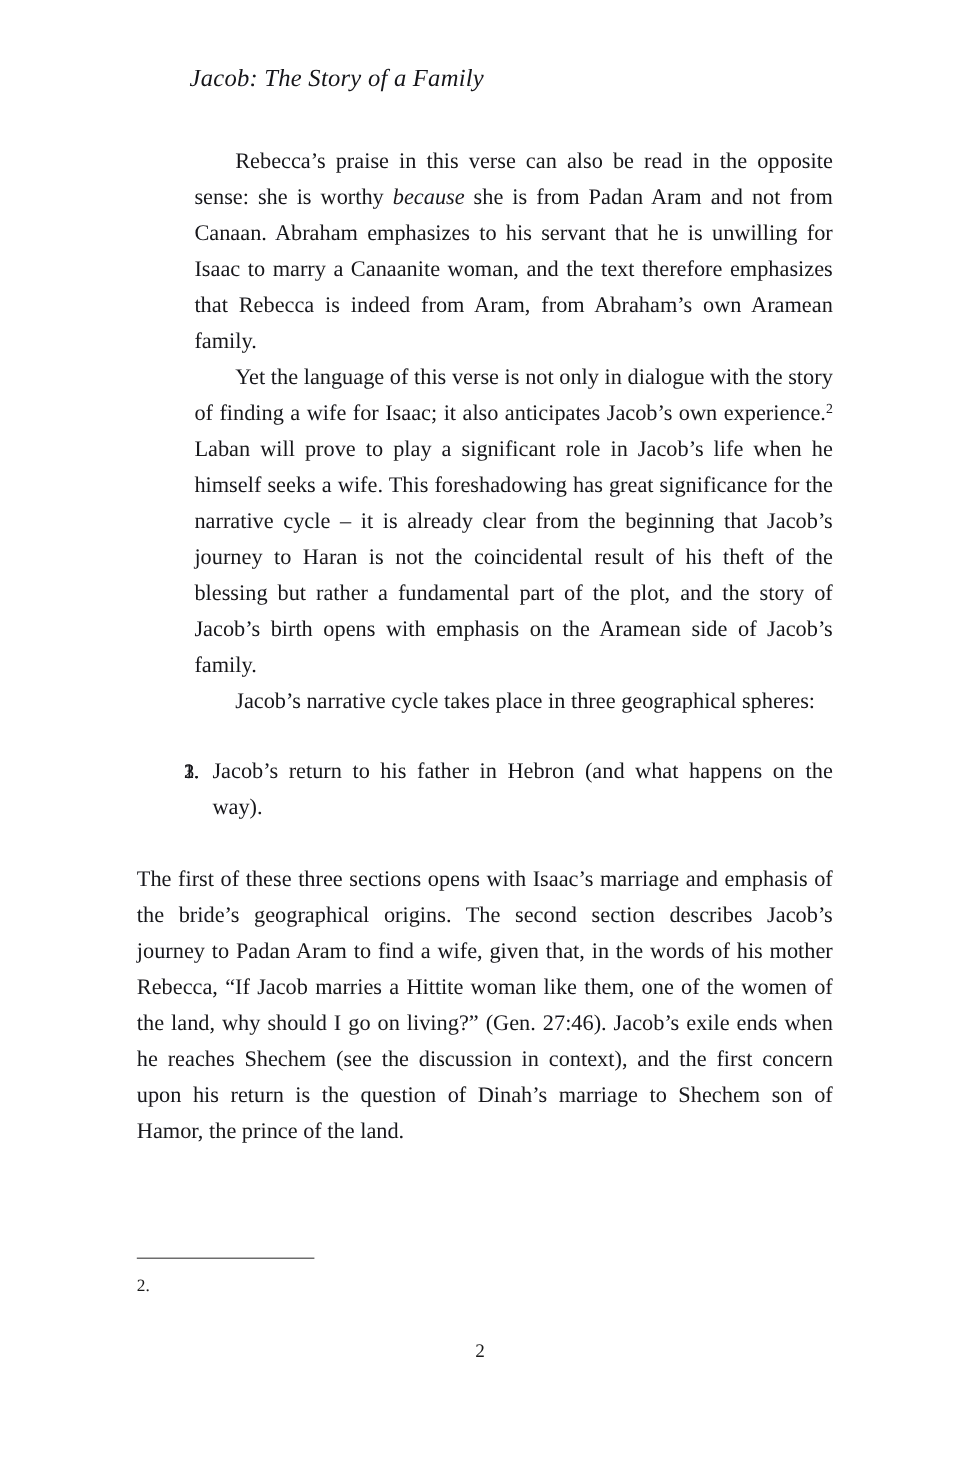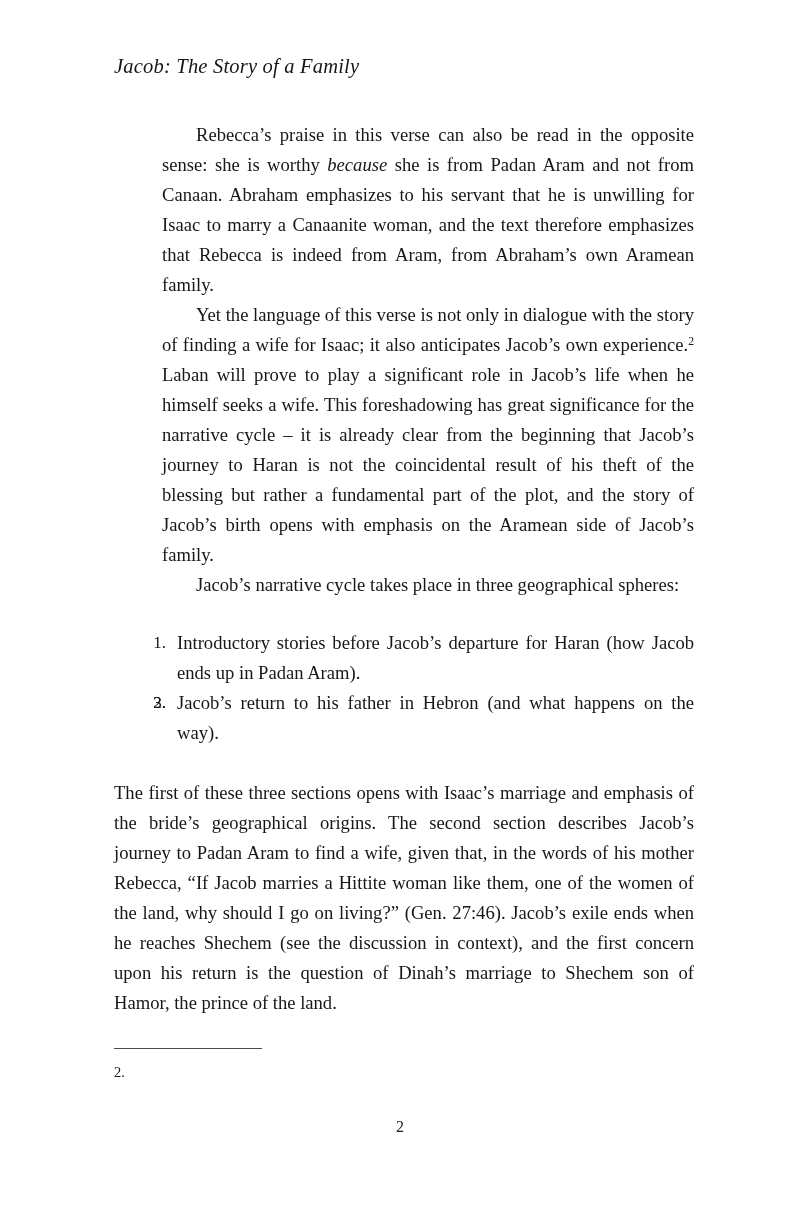--- a/index.html
+++ b/index.html
@@ -24,20 +24,21 @@
     left: 114px;
     width: 580px;
   }
   .running-head {
     top: 55px;
     font-style: italic;
     font-size: 20.5px;
     letter-spacing: 0.2px;
     color: #16161a;
     white-space: nowrap;
+    margin-left: 44px;
   }
   .body-area {
     top: 120px;
     width: 580px;
     font-size: 18.6px;
     line-height: 30px;
     text-align: justify;
     text-justify: inter-word;
     color: #17171b;
     -webkit-hyphens: none;
@@ -139,21 +140,21 @@
 
     <div id="paras-before">
         <p class="para indent"><span>Rebecca’s praise in this verse can also be read in the opposite sense: she is worthy </span><i>because</i><span> she is from Padan Aram and not from Canaan. Abraham emphasizes to his servant that he is unwilling for Isaac to marry a Canaanite woman, and the text therefore emphasizes that Rebecca is indeed from Aram, from Abraham’s own Aramean family.</span></p>
         <p class="para indent"><span>Yet the language of this verse is not only in dialogue with the story of finding a wife for Isaac; it also anticipates Jacob’s own experience.</span><sup class="fnmark">2</sup><span> Laban will prove to play a significant role in Jacob’s life when he himself seeks a wife. This foreshadowing has great significance for the narrative cycle – it is already clear from the beginning that Jacob’s journey to Haran is not the coincidental result of his theft of the blessing but rather a fundamental part of the plot, and the story of Jacob’s birth opens with emphasis on the Aramean side of Jacob’s family.</span></p>
         <p class="para indent"><span>Jacob’s narrative cycle takes place in three geographical spheres:</span></p>
       </div>
 
     <div class="spacer-before-list"></div>
 
     <ol class="numlist" id="numlist">
-        <li><span class="num">1.</span><span>Introductory stories before Jacob’s departure for Haran (how Jacob ends up in Padan Aram).</span></li>
+        <li><span class="num">1.</span></li>
         <li><span class="num">2.</span></li>
         <li><span class="num">3.</span><span>Jacob’s return to his father in Hebron (and what happens on the way).</span></li>
       </ol>
 
     <div class="spacer-after-list"></div>
 
     <div id="paras-after">
         <p class="para noindent"><span>The first of these three sections opens with Isaac’s marriage and emphasis of the bride’s geographical origins. The second section describes Jacob’s journey to Padan Aram to find a wife, given that, in the words of his mother Rebecca, “If Jacob marries a Hittite woman like them, one of the women of the land, why should I go on living?” (Gen. </span><span class="osf">27:46</span><span>). Jacob’s exile ends when he reaches Shechem (see the discussion in context), and the first concern upon his return is the question of Dinah’s marriage to Shechem son of Hamor, the prince of the land.</span></p>
       </div>
 

